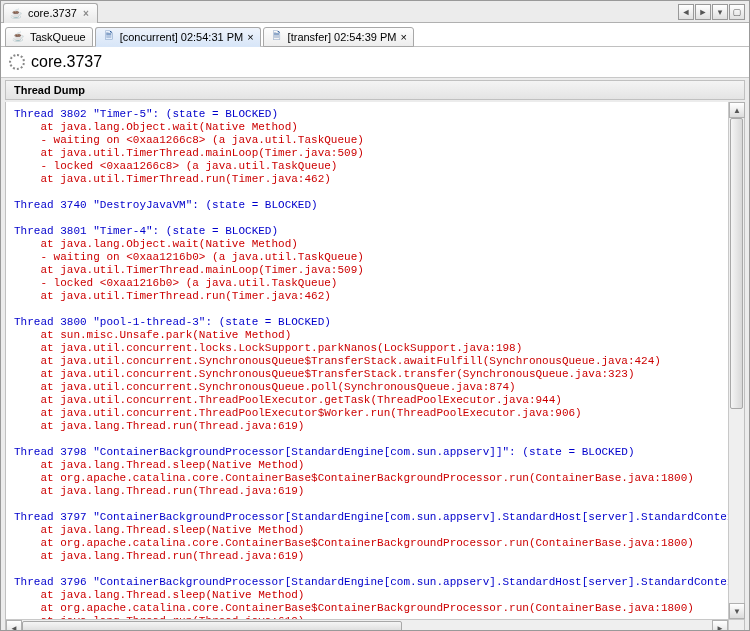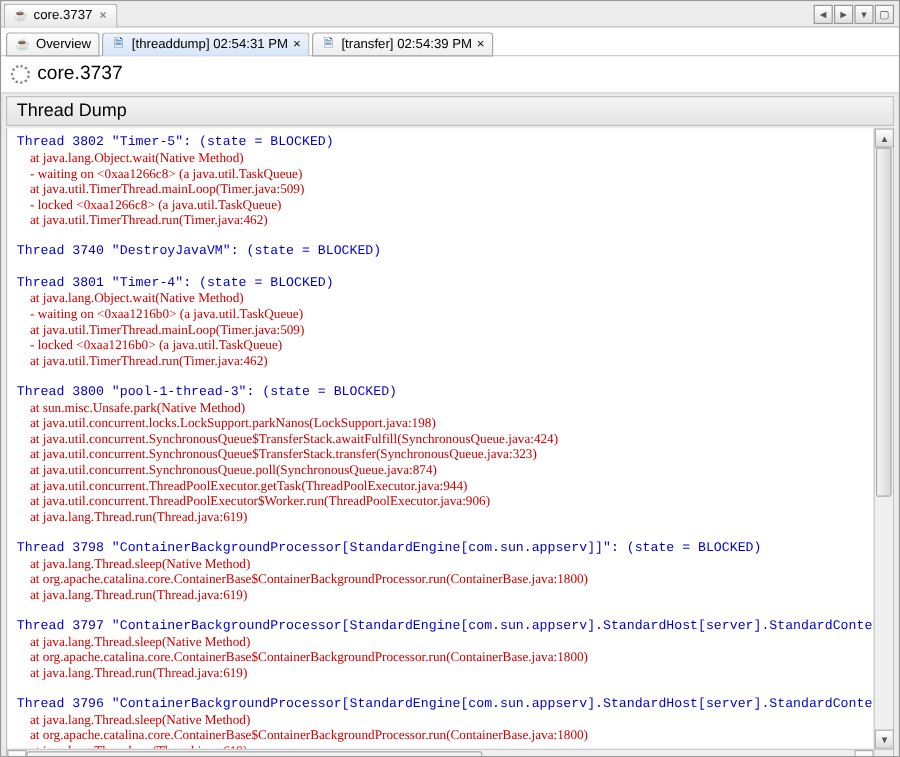--- a/index.html
+++ b/index.html
@@ -104,43 +104,44 @@
   }
   .spinner {
     width: 16px; height: 16px;
     border: 2px dotted #888;
     border-radius: 50%;
   }
   .section-header {
     background: linear-gradient(#f4f4f4,#e4e4e4);
     border: 1px solid #c0c0c0;
     padding: 3px 8px;
-    font-size: 15px;
+    font-size: 11px;
     margin: 2px 4px;
+    font-weight: bold;
   }
   .dump-container {
     position: relative;
     margin: 0 4px 4px 4px;
     border: 1px solid #c0c0c0;
     border-top: none;
     height: 534px;
     background: #fff;
   }
   .dump-scroll {
     position: absolute;
     inset: 0 16px 16px 0;
     overflow: hidden;
     white-space: pre;
     font-family: "Courier New", monospace;
     font-size: 11px;
     line-height: 13px;
     padding: 6px 8px;
   }
   .thread-line { color: #0000cc; }
-  .stack-line { color: #cc0000; padding-left: 0; font-family: Liberation Serif, serif; }
+  .stack-line { color: #cc0000; padding-left: 0; }
   .scrollbar-v {
     position: absolute;
     right: 0; top: 0; bottom: 16px;
     width: 16px;
     background: #efefef;
     border-left: 1px solid #c8c8c8;
     display: flex;
     flex-direction: column;
   }
   .scrollbar-h {
@@ -192,25 +193,25 @@
     <div class="nav-btn">◄</div>
     <div class="nav-btn">►</div>
     <div class="nav-btn">▾</div>
     <div class="nav-btn">▢</div>
   </div>
 </div>
 
 <div class="sub-tabs">
   <div class="sub-tab">
     <span class="icon coffee">☕</span>
-    <span>Overview</span>
+    <span>TaskQueue</span>
   </div>
   <div class="sub-tab active">
     <span class="icon doc">🗎</span>
-    <span>[threaddump] 02:54:31 PM</span>
+    <span>[concurrent] 02:54:31 PM</span>
     <span class="close">×</span>
   </div>
   <div class="sub-tab">
     <span class="icon doc">🗎</span>
     <span>[transfer] 02:54:39 PM</span>
     <span class="close">×</span>
   </div>
 </div>
 
 <div class="title-bar">

